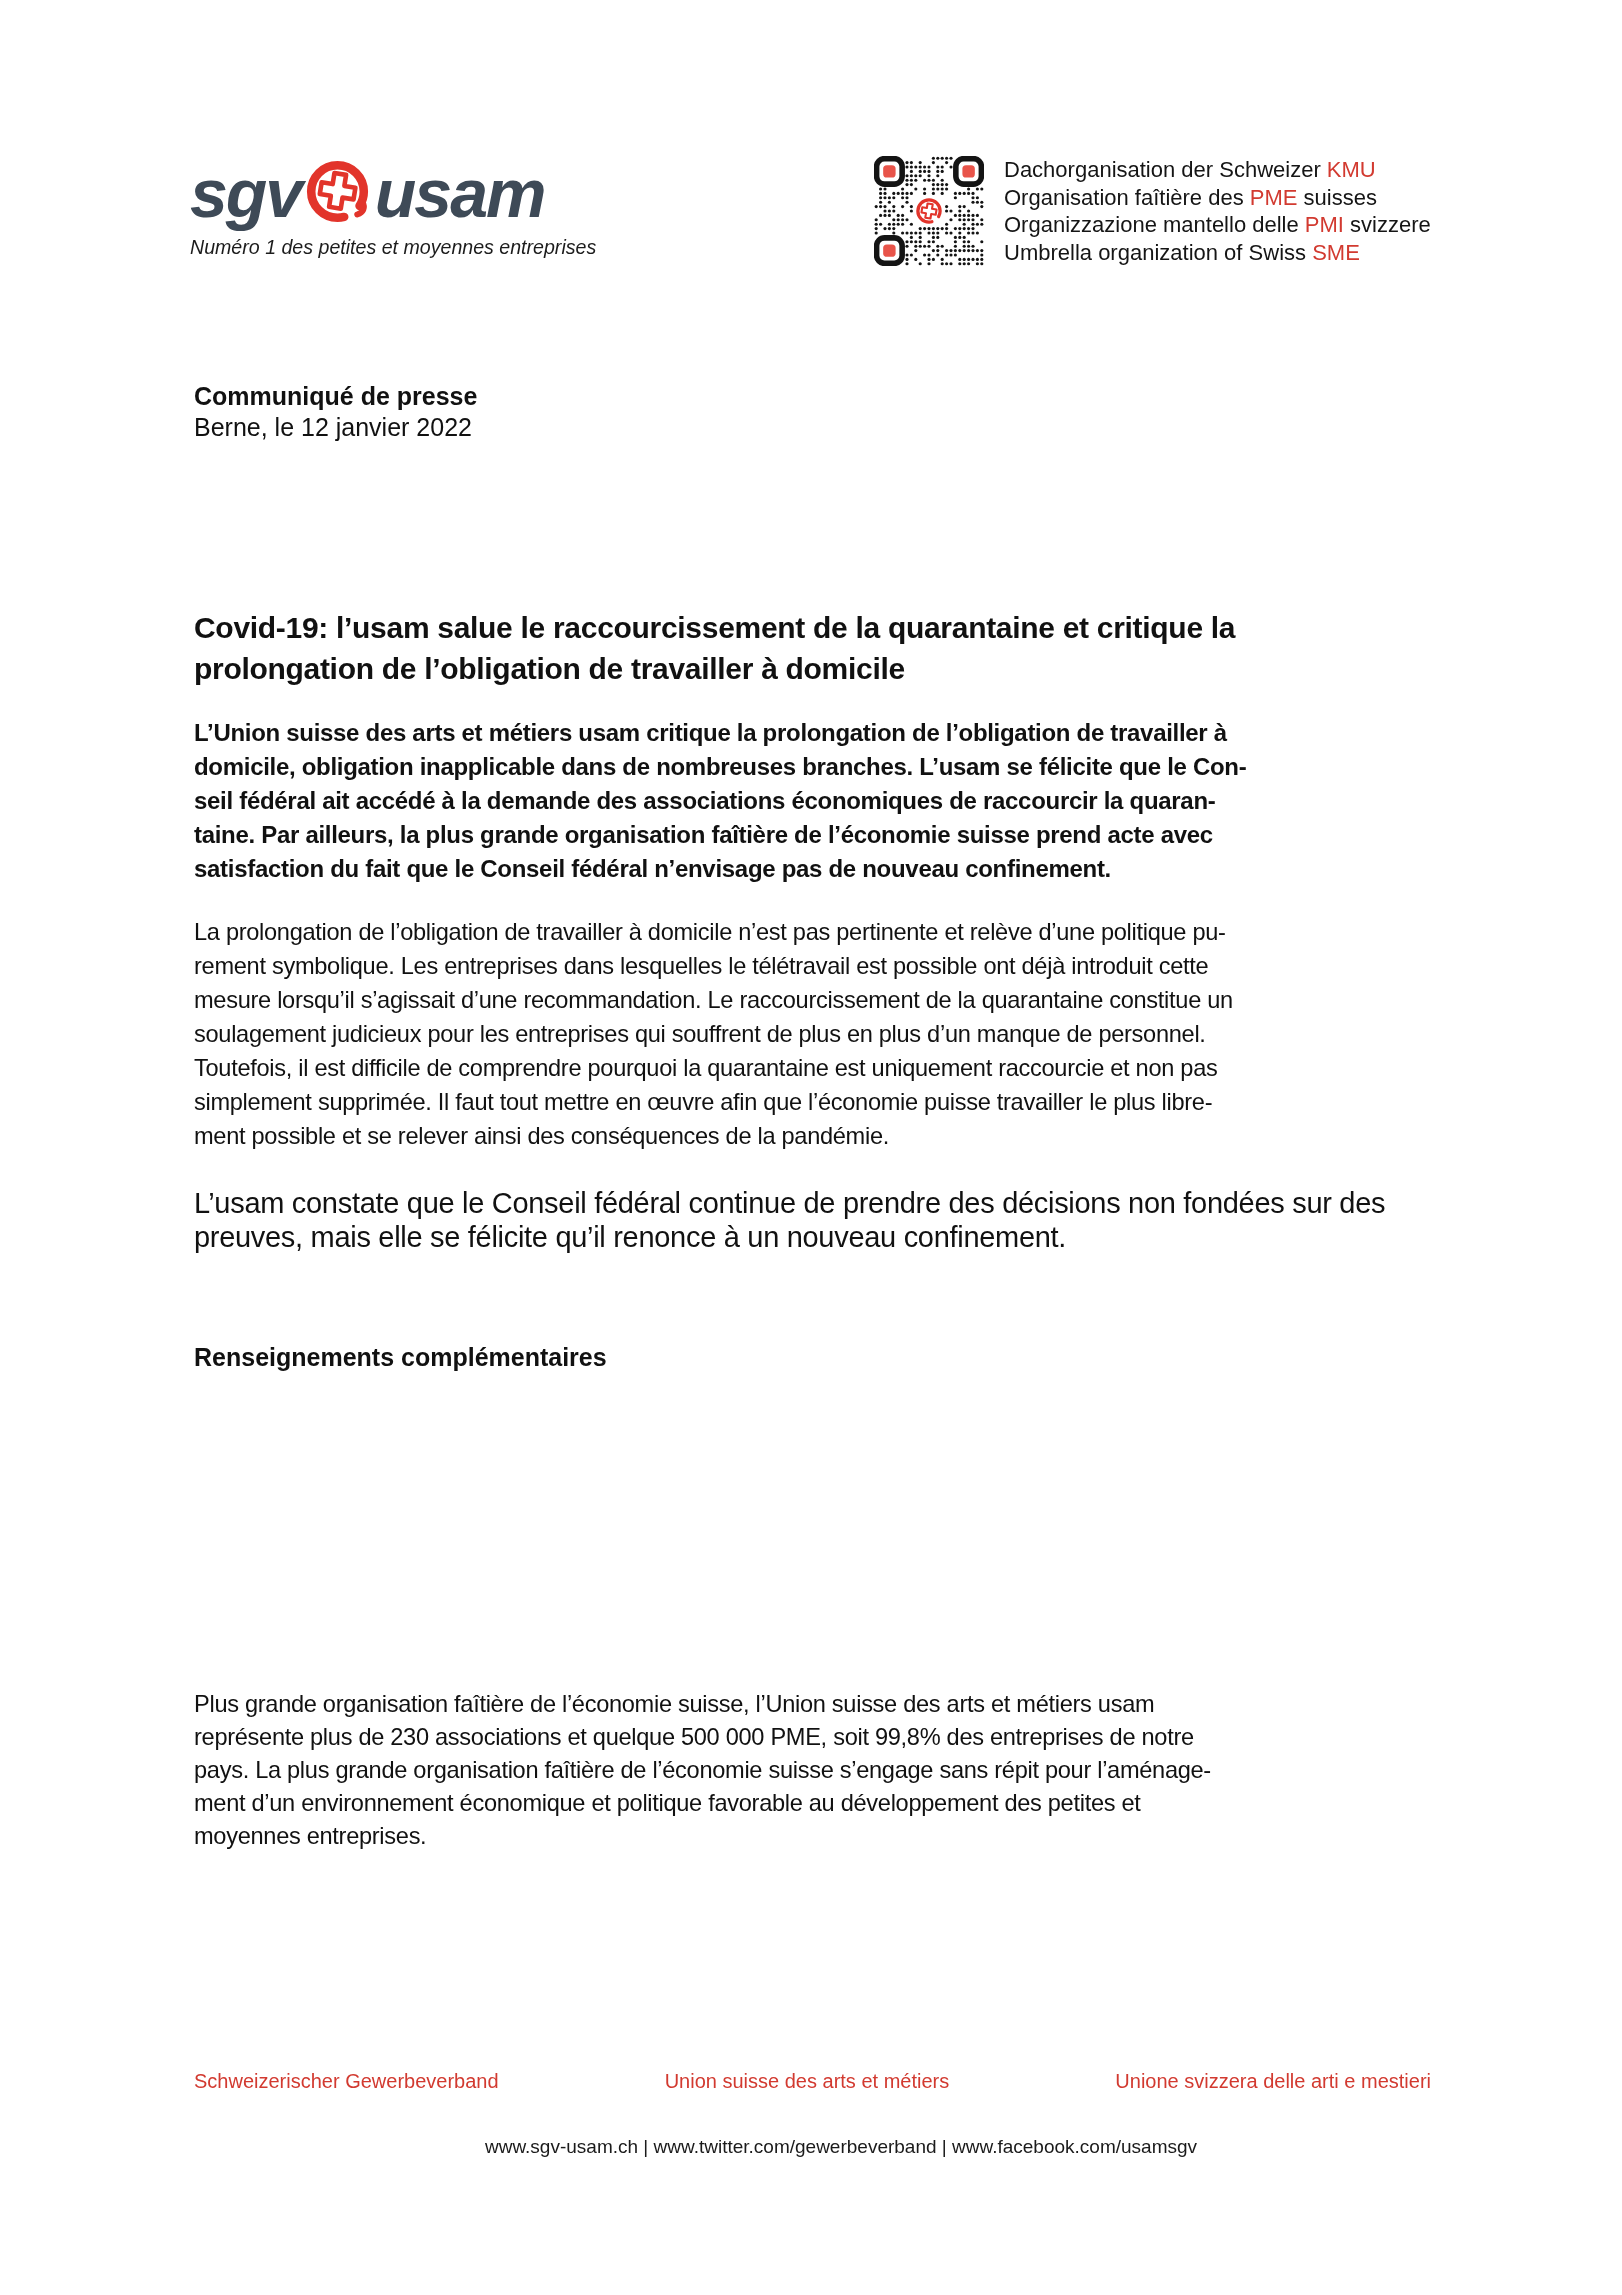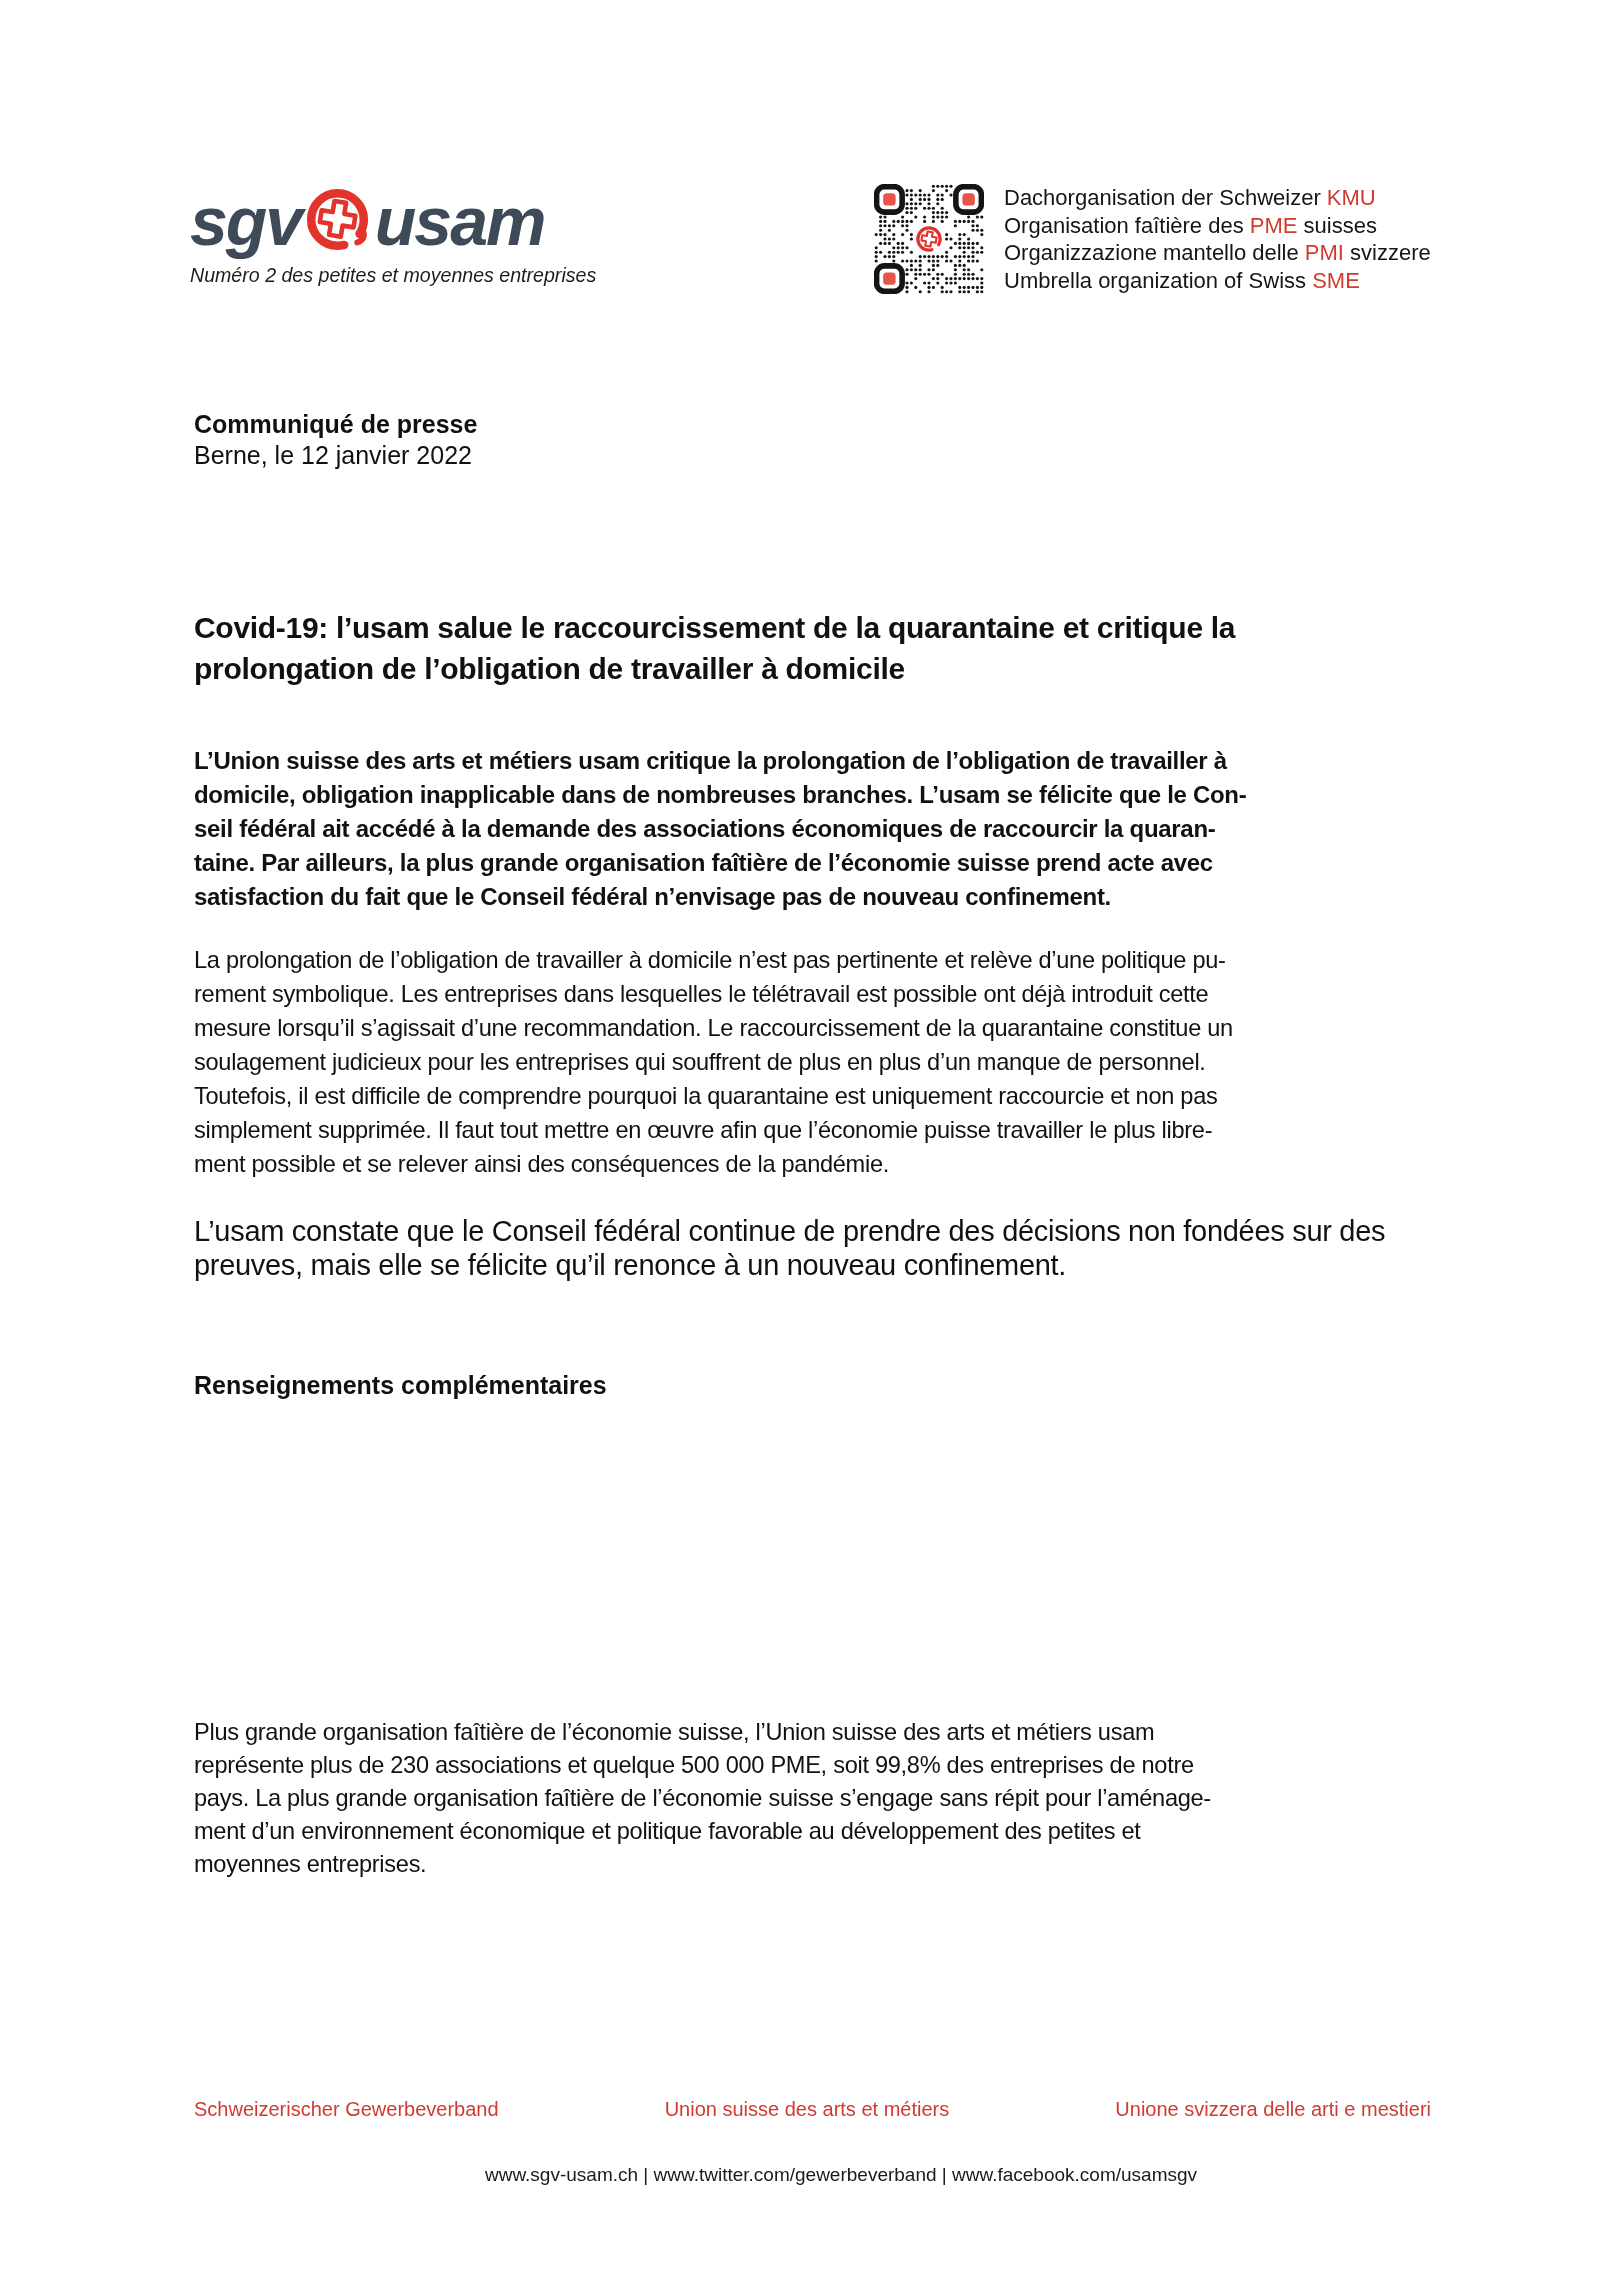--- a/index.html
+++ b/index.html
@@ -5,21 +5,21 @@
   html,body{margin:0;padding:0;background:#888;}
   .page{
     position:relative;
     width:1622px;height:2295px;
     background:#ffffff;
     font-family:"Liberation Sans","DejaVu Sans",sans-serif;
     color:#111;
     overflow:hidden;
     margin:0 auto;
   }
-  .abs{position:absolute;margin-top:28px;}
+  .abs{position:absolute;}
 
   
   .logo-block{left:190px;top:159px;}
   .logo-row{display:flex;align-items:center;}
   .logo-word{
     font-style:italic;font-weight:600;font-size:68px;line-height:1;
     color:var(--slate);letter-spacing:-2px;
   }
   .logo-word.sgv{margin-right:1.3px;}
   .logo-word.usam{margin-left:1.3px;}
@@ -76,21 +76,21 @@
         <svg viewBox="0 0 108 108" width="71" height="71">
           <circle cx="54" cy="54" r="40" fill="#ffffff" stroke="#e2342b" stroke-width="13" stroke-dasharray="222 29" stroke-dashoffset="-52" stroke-linecap="round"></circle>
           <path d="M92 70 c5 9 1 16 -8 19" fill="none" stroke="#e2342b" stroke-width="9" stroke-linecap="round"></path>
           <g transform="rotate(9 54 54)">
             <path d="M45 27 h18 v17 h17 v18 h-17 v17 h-18 v-17 h-17 v-18 h17 z" fill="#ffffff" stroke="#e2342b" stroke-width="7" stroke-linejoin="round"></path>
           </g>
         </svg>
       </span>
       <span class="logo-word usam">usam</span>
     </div>
-    <div class="tagline">Numéro 2 des petites et moyennes entreprises</div>
+    <div class="tagline">Numéro 1 des petites et moyennes entreprises</div>
   </div>
 
   <div class="abs qr-box">
     <svg id="qr-svg" viewBox="0 0 168 168" width="110" height="110">
         <circle cx="90.72" cy="3.36" r="2.4" fill="#141414"></circle>
         <circle cx="97.44" cy="3.36" r="2.4" fill="#141414"></circle>
         <circle cx="104.16" cy="3.36" r="2.4" fill="#141414"></circle>
         <circle cx="110.88" cy="3.36" r="2.4" fill="#141414"></circle>
         <circle cx="117.6" cy="3.36" r="2.4" fill="#141414"></circle>
         <circle cx="50.4" cy="10.08" r="2.4" fill="#141414"></circle>

